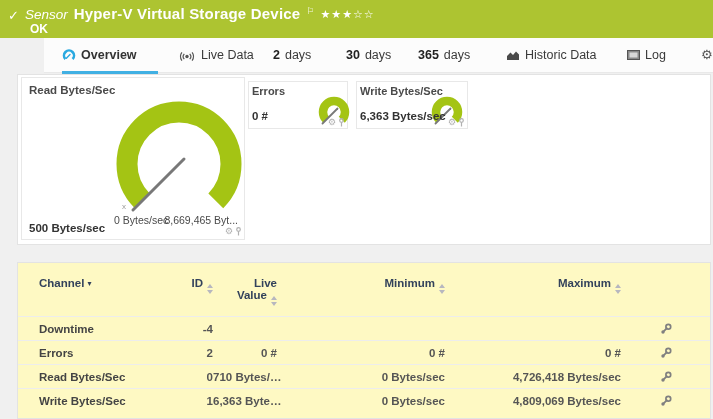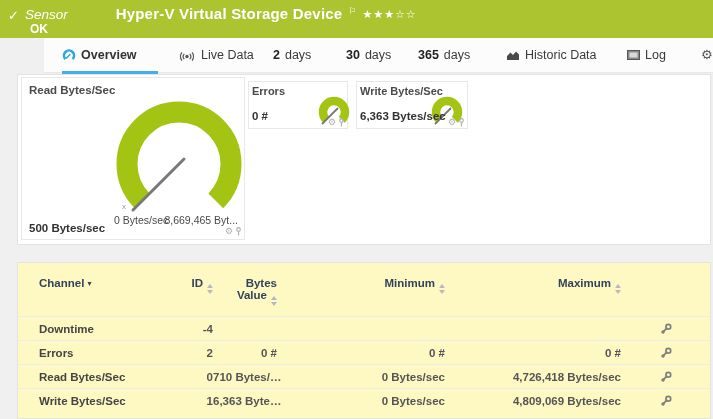--- a/index.html
+++ b/index.html
@@ -5,21 +5,21 @@
   html,body{margin:0;padding:0;}
   body{font-family:"Liberation Sans",sans-serif;background:#f0f0f0;}
   #stage{position:relative;width:713px;height:419px;overflow:hidden;background:#f0f0f0;}
   .glyph{font-family:"DejaVu Sans",sans-serif;}
 
   
   #hdr{position:absolute;left:0;top:0;width:713px;height:38px;background:#adc431;color:#fff;}
   #hdr .line1{position:absolute;left:8px;top:5px;display:flex;align-items:baseline;gap:6px;white-space:nowrap;}
   #hdr .check{font-size:13px;font-weight:bold;position:relative;top:1px;}
   #hdr .kind{font-style:italic;font-size:13.5px;font-weight:300;}
-  #hdr .title{font-size:15px;font-weight:bold;letter-spacing:.2px;margin-left:42px;}
+  #hdr .title{font-size:15px;font-weight:bold;letter-spacing:.2px;}
   #hdr .flag{font-size:9px;position:relative;top:-5px;}
   #hdr .stars{font-size:11px;letter-spacing:1px;position:relative;top:-1px;}
   #hdr .status{position:absolute;left:30px;top:22px;font-size:12px;font-weight:bold;}
 
   
   #tabs{position:absolute;left:0;top:38px;width:713px;height:34px;background:#fcfcfc;border-bottom:1px solid #e9e9e9;margin-left:44px;}
   .tab{position:absolute;top:0;height:33px;display:flex;align-items:center;gap:5px;font-size:12.5px;color:#3a3a3a;cursor:pointer;white-space:nowrap;}
   .tab .num{font-weight:bold;color:#222;}
   .tab.active{border-bottom:3px solid #41b0e3;font-weight:bold;color:#333;}
   .tab .gearglyph{font-size:13px;color:#555;}
@@ -194,21 +194,21 @@
             <span>Channel</span>
             <span class="caret glyph">▾</span>
           </th>
           <th class="ar">
             <span>ID</span><span class="sort">
                 <i class="up"></i>
                 <i class="dn"></i>
               </span>
           </th>
           <th class="ar">
-            <div>Bytes</div>
+            <div>Live</div>
             <div><span>Value</span><span class="sort">
                   <i class="up"></i>
                   <i class="dn"></i>
                 </span></div>
           </th>
           <th class="ar">
             <span>Minimum</span><span class="sort">
                 <i class="up"></i>
                 <i class="dn"></i>
               </span>

